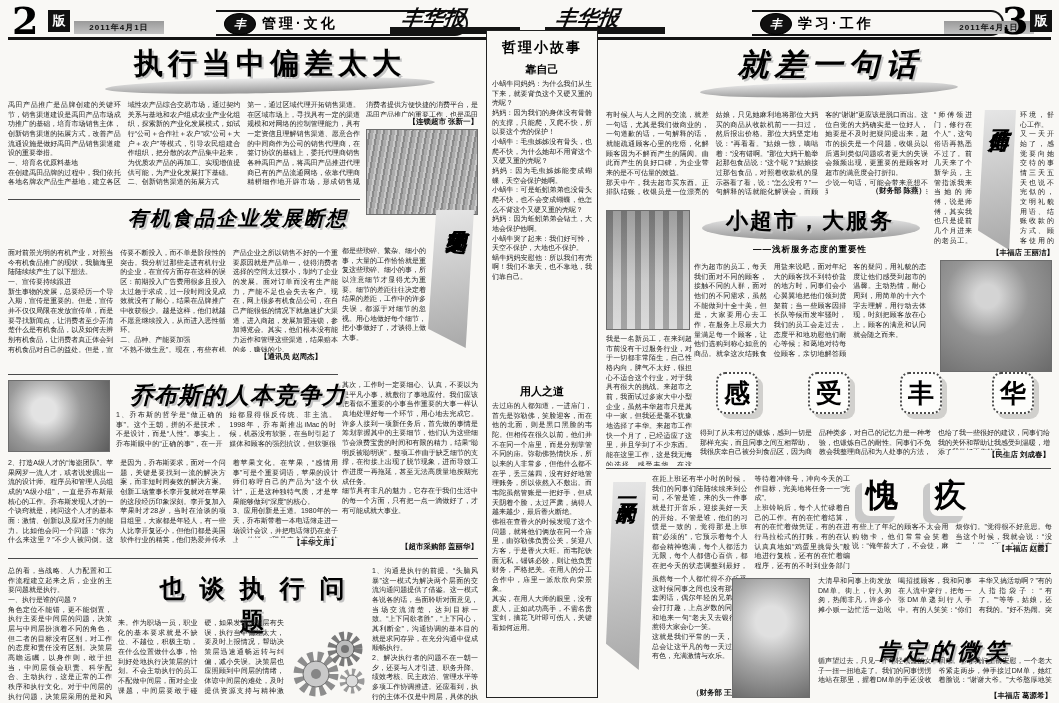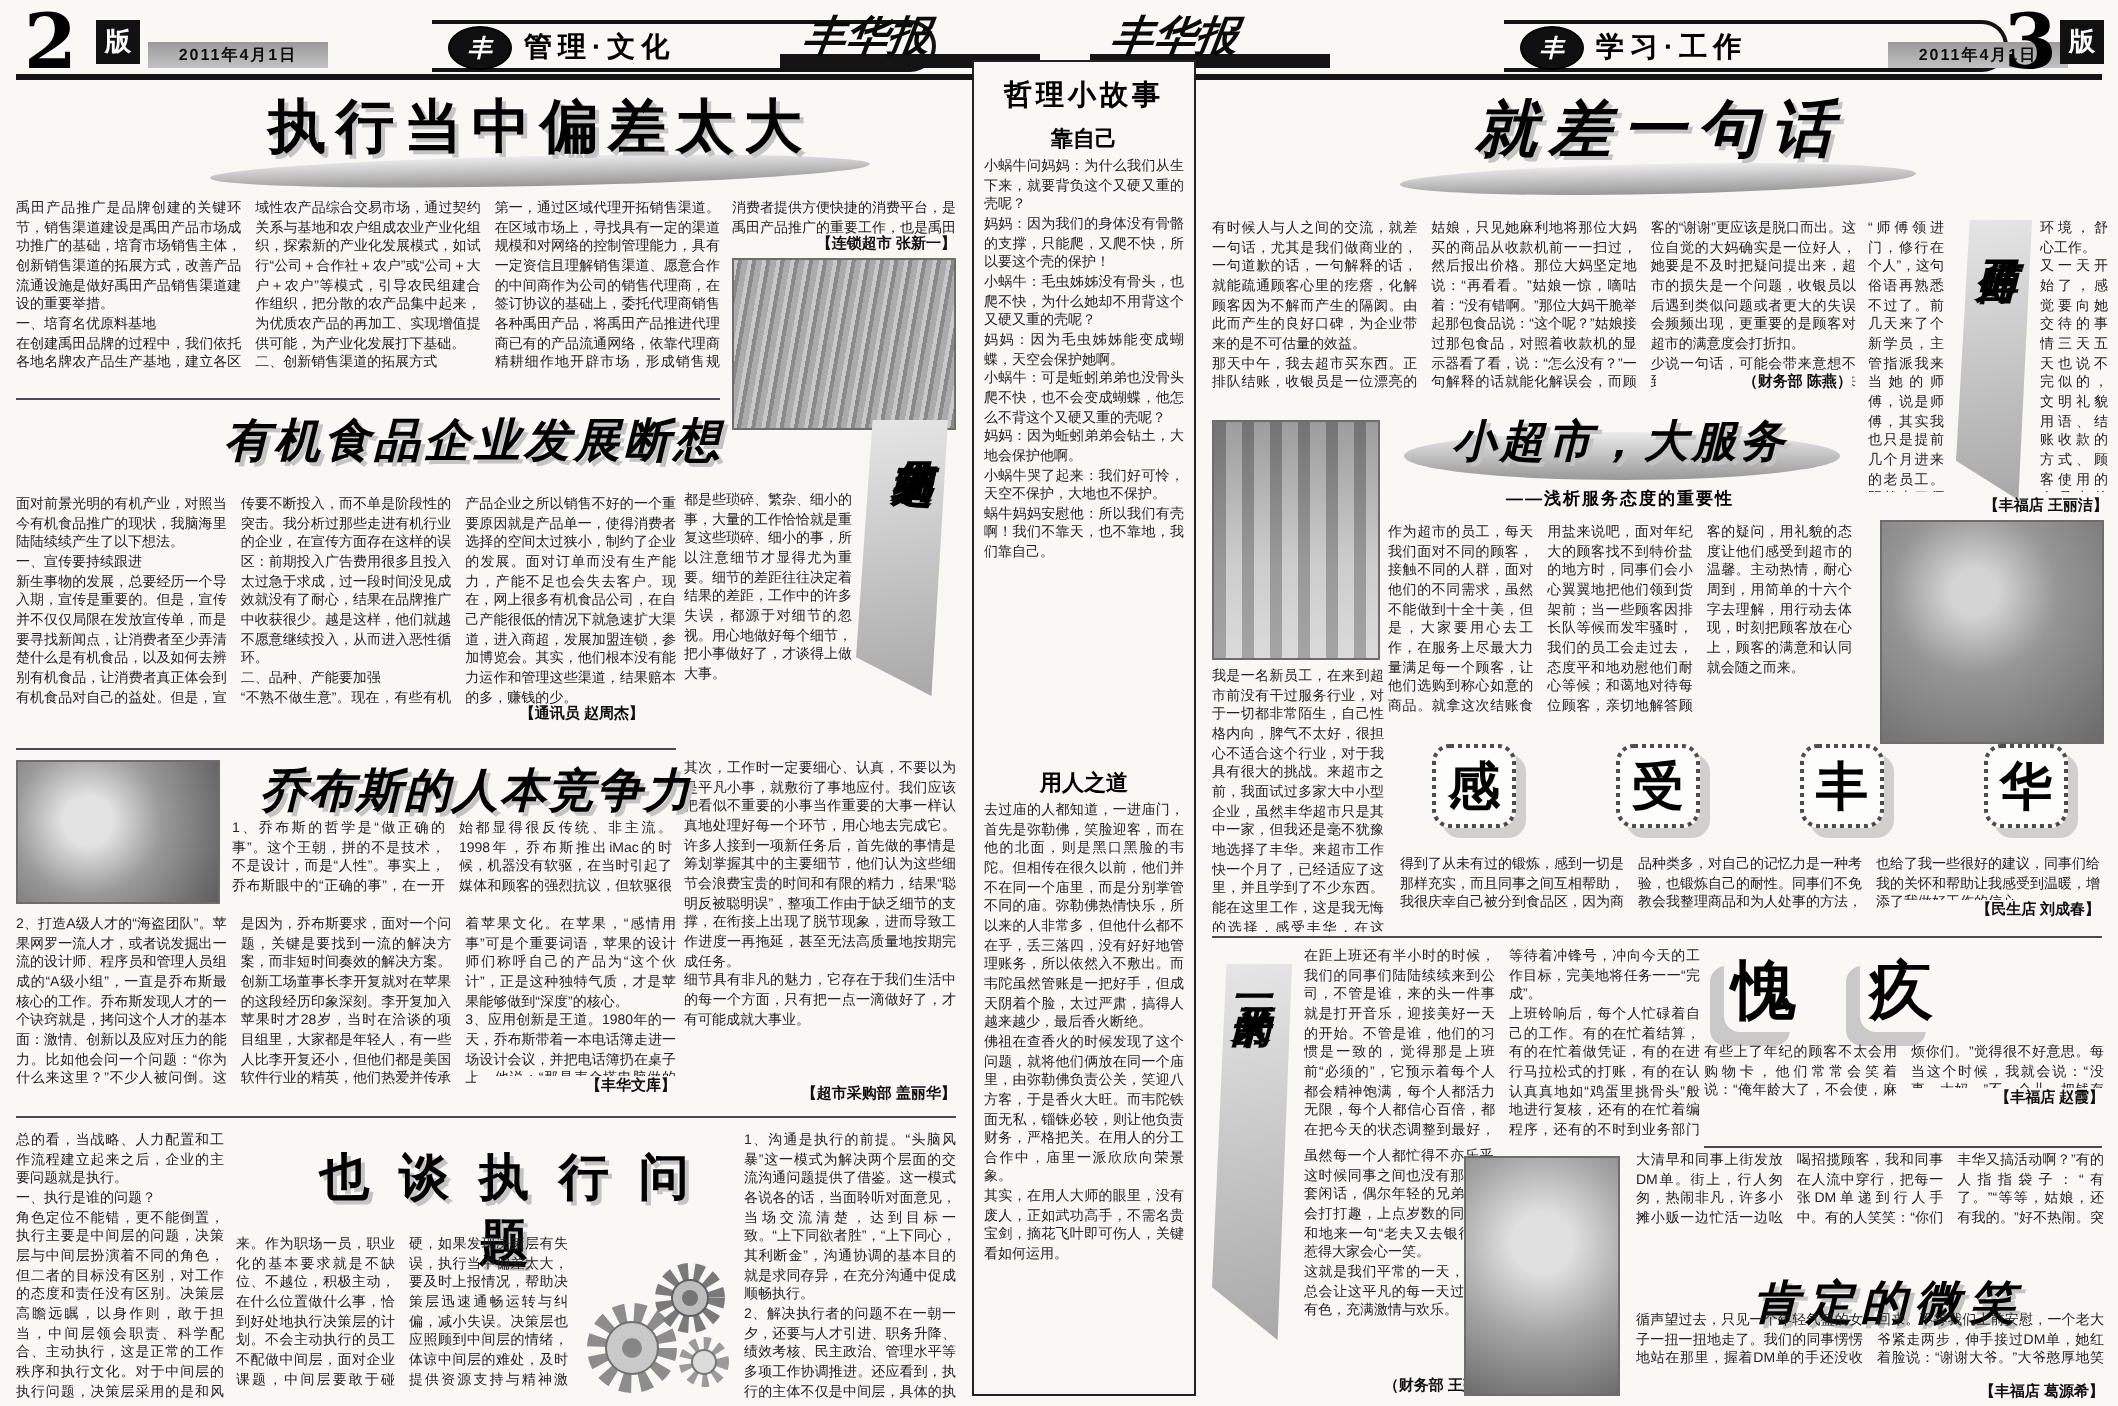--- a/index.html
+++ b/index.html
@@ -79,21 +79,21 @@
 二、创新销售渠道的拓展方式
 第一，通过区域代理开拓销售渠道。在区域市场上，寻找具有一定的渠道规模和对网络的控制管理能力，具有一定资信且理解销售渠道、愿意合作的中间商作为公司的销售代理商，在签订协议的基础上，委托代理商销售各种禹田产品，将禹田产品推进代理商已有的产品流通网络，依靠代理商精耕细作地开辟市场，形成销售规模。由于在产品没有知名度的情况下，代理商很难全心全意地推市场，所以，我们首先要在基于区域市场做好渠道开拓，搞好宣传促销工作，扩大产品在该市场的知名度，增进消费者对禹田品牌优良品质和特色的了解。
 第二，主动出击，加强区域渗透。可以选择一些超市专柜、专卖店、直销店、礼品店，集中力量铺货、宣传、促销，打开局面形成规模后，留一部分力量维持运转，然后把主力投到另一区，在总结前一区经验教训的基础上，强攻新区市场，攻下后再扩展，实行“集中优势兵力，分片包围，各个击破”的策略，最终目的是在大城市建立良好的销售网络，有选择地建立自己的销售市场，不求最大，只求稳固。</div>
   <div class="abs" style="left:366px;top:100px;width:112px;">
     <div class="art" style="height:17px;">消费者提供方便快捷的消费平台，是禹田产品推广的重要工作，也是禹田品牌创建成功的关键环节，我们一定要做好。</div>
     <div class="byline">【连锁超市 张新一】</div>
     <div class="ph ph-wheat" style="width:112px;height:86px;margin-top:2px;"></div>
   </div>
   <div class="abs thin" style="left:8px;top:199px;width:352px;height:1px;"></div>
 
-  <div class="abs h-script shadowed" style="left:112px;top:205px;width:252px;text-align:left;font-size:23px;letter-spacing:2px;">有机食品企业发展断想</div>
+  <div class="abs h-script shadowed" style="left:112px;top:205px;width:252px;text-align:center;font-size:20px;letter-spacing:2px;">有机食品企业发展断想</div>
   <div class="abs art cols3" style="left:8px;top:248px;width:330px;height:114px;">面对前景光明的有机产业，对照当今有机食品推广的现状，我脑海里陆陆续续产生了以下想法。
 一、宣传要持续跟进
 新生事物的发展，总要经历一个导入期，宣传是重要的。但是，宣传并不仅仅局限在发放宣传单，而是要寻找新闻点，让消费者至少弄清楚什么是有机食品，以及如何去辨别有机食品，让消费者真正体会到有机食品对自己的益处。但是，宣传要不断投入，而不单是阶段性的突击。我分析过那些走进有机行业的企业，在宣传方面存在这样的误区：前期投入广告费用很多且投入太过急于求成，过一段时间没见成效就没有了耐心，结果在品牌推广中收获很少。越是这样，他们就越不愿意继续投入，从而进入恶性循环。
 二、品种、产能要加强
 “不熟不做生意”。现在，有些有机产品企业之所以销售不好的一个重要原因就是产品单一，使得消费者选择的空间太过狭小，制约了企业的发展。面对订单而没有生产能力，产能不足也会失去客户。现在，网上很多有机食品公司，在自己产能很低的情况下就急速扩大渠道，进入商超，发展加盟连锁，参加博览会。其实，他们根本没有能力运作和管理这些渠道，结果赔本的多，赚钱的少。
 三、营销方式应创新
 我们都知道，现在的产品要想销售出去，其一要保障产品的质量，其二要营销方式的创新。说到营销方式，现在的企业都是大同小异，毫无创新。在当今知识爆炸的时代，有机行业也需要营销模式与方法的创新，做不到创新，就很难成功。
 四、营销团队专业化
 企业的竞争关键在于人才的竞争，有机行业对从业人员有更高的要求，从高级投资者，到经营管理者，再到最基层销售员，都要经过严格的岗位培训和不断的学习。要想战胜同行，赢得市场，首先要锻造自己的团队，培养每位员工的职业素质，只有这样，有机企业才会越做越强。</div>
   <div class="abs byline onpaper" style="left:216px;top:352px;width:106px;">【通讯员 赵周杰】</div>
@@ -159,21 +159,21 @@
 
   <div class="abs ribbon" style="left:700px;top:82px;width:258px;height:15px;"></div>
   <div class="abs h-script shadowed" style="left:695px;top:44px;width:270px;text-align:center;font-size:31px;letter-spacing:6px;z-index:1;">就差一句话</div>
   <div class="abs art cols3" style="left:606px;top:110px;width:322px;height:94px;">有时候人与人之间的交流，就差一句话，尤其是我们做商业的，一句道歉的话，一句解释的话，就能疏通顾客心里的疙瘩，化解顾客因为不解而产生的隔阂。由此而产生的良好口碑，为企业带来的是不可估量的效益。
 那天中午，我去超市买东西。正排队结账，收银员是一位漂亮的姑娘，只见她麻利地将那位大妈买的商品从收款机前一一扫过，然后报出价格。那位大妈坚定地说：“再看看。”姑娘一惊，嘀咕着：“没有错啊。”那位大妈干脆举起那包食品说：“这个呢？”姑娘接过那包食品，对照着收款机的显示器看了看，说：“怎么没有？”一句解释的话就能化解误会，而顾客的“谢谢”更应该是脱口而出。这位自觉的大妈确实是一位好人，她要是不及时把疑问提出来，超市的损失是一个问题，收银员以后遇到类似问题或者更大的失误会频频出现，更重要的是顾客对超市的满意度会打折扣。
 少说一句话，可能会带来意想不到的损失；多说一句话，会换来顾客的满意和信任，化解误会，提升超市的服务水平。就差一句话，何乐而不为？</div>
   <div class="abs byline onpaper" style="left:828px;top:186px;width:98px;">（财务部 陈燕）</div>
 
   <div class="abs ph ph-market" style="left:606px;top:210px;width:84px;height:120px;"></div>
   <div class="abs ribbon" style="left:702px;top:216px;width:218px;height:24px;transform:none;"></div>
-  <div class="abs h-sans shadowed" style="left:694px;top:206px;width:232px;text-align:center;font-size:22px;letter-spacing:2px;z-index:1;font-style:italic;">小超市，大服务</div>
+  <div class="abs h-sans shadowed" style="left:694px;top:206px;width:232px;text-align:center;font-size:22px;letter-spacing:2px;z-index:1;">小超市，大服务</div>
   <div class="abs h-sans" style="left:694px;top:244px;width:232px;text-align:center;font-size:8.5px;letter-spacing:1px;">——浅析服务态度的重要性</div>
   <div class="abs art cols3" style="left:694px;top:262px;width:232px;height:108px;">作为超市的员工，每天我们面对不同的顾客，接触不同的人群，面对他们的不同需求，虽然不能做到十全十美，但是，大家要用心去工作，在服务上尽最大力量满足每一个顾客，让他们选购到称心如意的商品。就拿这次结账食用盐来说吧，面对年纪大的顾客找不到特价盐的地方时，同事们会小心翼翼地把他们领到货架前；当一些顾客因排长队等候而发牢骚时，我们的员工会走过去，态度平和地劝慰他们耐心等候；和蔼地对待每位顾客，亲切地解答顾客的疑问，用礼貌的态度让他们感受到超市的温馨。主动热情，耐心周到，用简单的十六个字去理解，用行动去体现，时刻把顾客放在心上，顾客的满意和认同就会随之而来。</div>
 
   <div class="abs" style="left:934px;top:108px;width:120px;height:266px;">
     <div class="abs art" style="left:0;top:2px;width:38px;height:136px;">“师傅领进门，修行在个人”，这句俗语再熟悉不过了。前几天来了个新学员，主管指派我来当她的师傅，说是师傅，其实我也只是提前几个月进来的老员工。既然当了师傅，就得把我知道的都教给她。头天晚上我把日常的工作流程梳理了一遍，想到了一些经常能遇到的细节，顿时信心倍增。第二天一大早，踏着初升的太阳，赶往超市，一路上我都在琢磨工作流程与每日整理……</div>
     <div class="abs wedge" style="left:44px;top:2px;width:38px;height:140px;"></div>
     <div class="abs h-script vert" style="left:50px;top:6px;height:134px;font-size:21px;z-index:1;">当师傅了</div>
     <div class="abs art" style="left:86px;top:2px;width:34px;height:136px;">环境，舒心工作。
 又一天开始了，感觉要向她交待的事情三天五天也说不完似的，文明礼貌用语、结账收款的方式、顾客使用的会员卡的相关内容……最重要的是教结账与收款，我不厌其烦地让她重复每一步骤和细节，并且让她尝试着自己去做。看着她认真学习的劲头，我感到责任感和成就感更重更大了。
 经过几天的教导与实践，我深深感到“领进门”的师傅并不是那么好当，而她个人的“修行”也与这师傅有着莫大的关系，在剩余的这几天中，我会把所有知识尽可能都传授给她，更希望我的徒弟和我一起成长。</div>
@@ -182,21 +182,21 @@
   </div>
 
   <div class="abs art" style="left:606px;top:334px;width:86px;height:132px;">我是一名新员工，在来到超市前没有干过服务行业，对于一切都非常陌生，自己性格内向，脾气不太好，很担心不适合这个行业，对于我具有很大的挑战。来超市之前，我面试过多家大中小型企业，虽然丰华超市只是其中一家，但我还是毫不犹豫地选择了丰华。来超市工作快一个月了，已经适应了这里，并且学到了不少东西。能在这里工作，这是我无悔的选择，感受丰华，在这里，我……</div>
   <div class="abs" style="left:700px;top:372px;width:350px;height:50px;display:flex;justify-content:space-between;padding:0 16px;box-sizing:border-box;">
     <div class="charbox">感</div>
     <div class="charbox">受</div>
     <div class="charbox">丰</div>
     <div class="charbox">华</div>
   </div>
   <div class="abs art cols3" style="left:700px;top:428px;width:350px;height:30px;">得到了从未有过的锻炼，感到一切是那样充实，而且同事之间互相帮助，我很庆幸自己被分到食品区，因为商品种类多，对自己的记忆力是一种考验，也锻炼自己的耐性。同事们不免教会我整理商品和为人处事的方法，也给了我一些很好的建议，同事们给我的关怀和帮助让我感受到温暖，增添了我做好工作的信心。</div>
-  <div class="abs byline onpaper" style="left:952px;top:450px;width:98px;font-family:Liberation Serif, serif;">【民生店 刘成春】</div>
+  <div class="abs byline onpaper" style="left:952px;top:450px;width:98px;">【民生店 刘成春】</div>
   <div class="abs thin" style="left:606px;top:468px;width:445px;height:1px;"></div>
 
   <div class="abs" style="left:606px;top:474px;width:244px;height:228px;">
     <div class="abs wedge" style="left:0;top:8px;width:40px;height:188px;"></div>
     <div class="abs h-script vert" style="left:7px;top:14px;height:178px;font-size:20px;z-index:1;">平常的一天</div>
     <div class="abs art cols2" style="left:46px;top:0;width:198px;height:98px;">在距上班还有半小时的时候，我们的同事们陆陆续续来到公司，不管是谁，来的头一件事就是打开音乐，迎接美好一天的开始。不管是谁，他们的习惯是一致的，觉得那是上班前“必须的”，它预示着每个人都会精神饱满，每个人都活力无限，每个人都信心百倍，都在把今天的状态调整到最好，等待着冲锋号，冲向今天的工作目标，完美地将任务一一“完成”。
 上班铃响后，每个人忙碌着自己的工作。有的在忙着结算，有的在忙着做凭证，有的在进行马拉松式的打账，有的在认认真真地如“鸡蛋里挑骨头”般地进行复核，还有的在忙着编程序，还有的不时到业务部门了解情况，不断对账，工作内容要进行编制、更改、验证，也有的则在超市之间忙碌，解决设备的“疑难杂症”。</div>
     <div class="abs art" style="left:46px;top:100px;width:102px;height:112px;">虽然每一个人都忙得不亦乐乎，这时候同事之间也没有那么多客套闲话，偶尔年轻的兄弟姐妹们会打打趣，上点岁数的同事则随和地来一句“老夫又去银行了”，惹得大家会心一笑。
 这就是我们平常的一天，而我们总会让这平凡的每一天过得有声有色，充满激情与欢乐。</div>
     <div class="abs byline" style="left:46px;top:214px;width:102px;">（财务部 王建村）</div>

